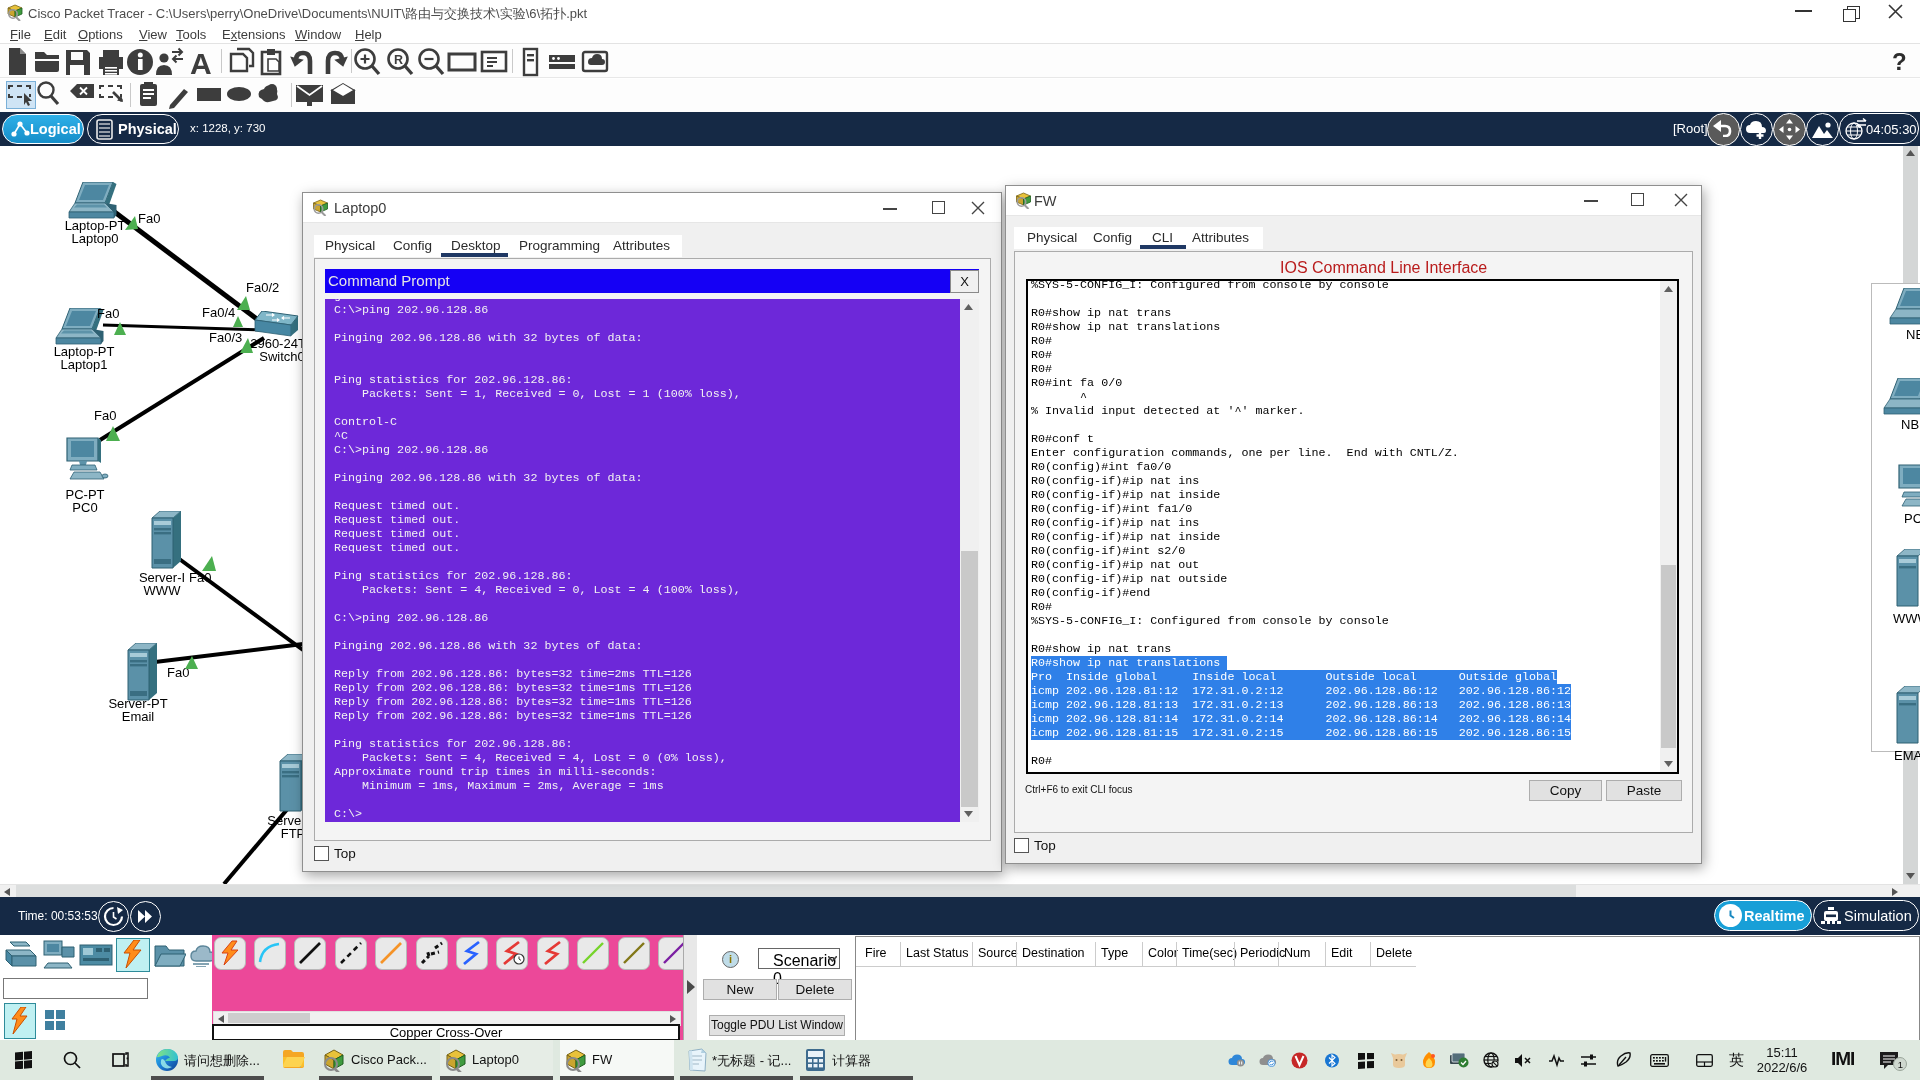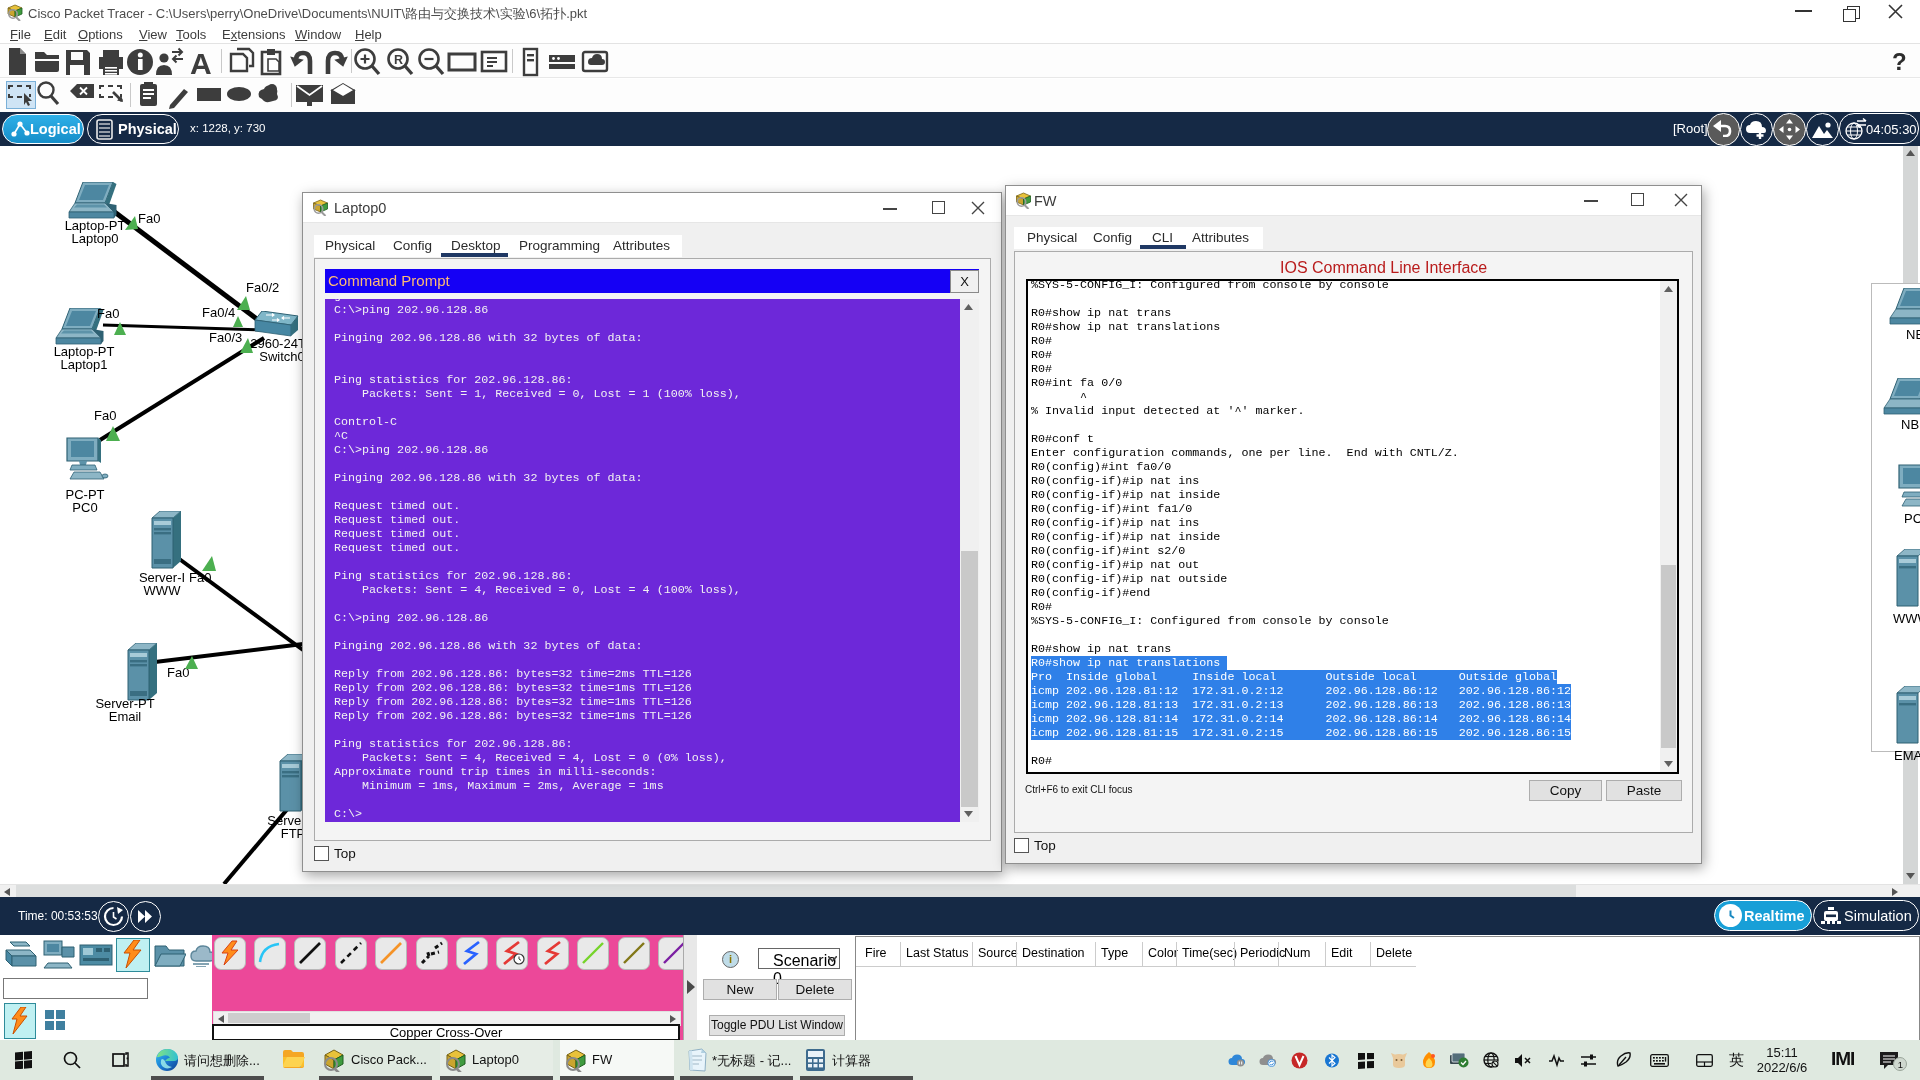--- a/index.html
+++ b/index.html
@@ -294,21 +294,21 @@
 
   <svg class="abs" style="left:124px;top:497px" width="36" height="58" viewBox="0 0 36 58">
     <polygon points="12,0 33,0 25,7 4,7" fill="#8db6c6" stroke="#2e6173" stroke-width="0.8"></polygon>
     <polygon points="25,7 33,0 33,50 25,57" fill="#35707f"></polygon>
     <polygon points="4,7 25,7 25,57 4,57" fill="#5b91a8" stroke="#2e6173" stroke-width="1"></polygon>
     <rect x="6" y="10" width="17" height="4" fill="#a8cbd8"></rect>
     <rect x="6" y="17" width="17" height="2.4" fill="#3a6e82"></rect>
     <rect x="6" y="21" width="17" height="2.4" fill="#3a6e82"></rect>
     <rect x="6" y="48" width="17" height="5" fill="#3a6e82"></rect>
   </svg>
-  <div class="abs dlabel" style="left:80px;top:551px;width:90px">Server-PT<br>Email</div>
+  <div class="abs dlabel" style="left:93px;top:551px;width:90px">Server-PT<br>Email</div>
 
   <svg class="abs" style="left:276px;top:608px" width="36" height="58" viewBox="0 0 36 58">
     <polygon points="12,0 33,0 25,7 4,7" fill="#8db6c6" stroke="#2e6173" stroke-width="0.8"></polygon>
     <polygon points="25,7 33,0 33,50 25,57" fill="#35707f"></polygon>
     <polygon points="4,7 25,7 25,57 4,57" fill="#5b91a8" stroke="#2e6173" stroke-width="1"></polygon>
     <rect x="6" y="10" width="17" height="4" fill="#a8cbd8"></rect>
     <rect x="6" y="17" width="17" height="2.4" fill="#3a6e82"></rect>
     <rect x="6" y="21" width="17" height="2.4" fill="#3a6e82"></rect>
   </svg>
   <div class="abs dlabel" style="left:248px;top:668px;width:90px">Server-P<br>FTP</div>
@@ -627,21 +627,21 @@
   </div>
   <div class="abs" style="left:11px;top:42px;width:368px;height:22px;background:#fff"></div>
   <span class="abs tab" style="left:22px;top:45px">Physical</span>
   <span class="abs tab" style="left:90px;top:45px">Config</span>
   <span class="abs tab" style="left:148px;top:45px">Desktop</span>
   <div class="abs" style="left:138px;top:60px;width:67px;height:4px;background:#1f3864"></div>
   <span class="abs tab" style="left:216px;top:45px">Programming</span>
   <span class="abs tab" style="left:310px;top:45px">Attributes</span>
   <div class="abs" style="left:11px;top:65px;width:675px;height:581px;background:#f4f4f4;border:1px solid #ababab"></div>
   <div class="abs" style="left:22px;top:76px;width:654px;height:24px;background:#1500f5">
-    <span class="abs" style="left:3px;top:3px;font-size:15px;color:#fdba74">Command Prompt</span>
+    <span class="abs" style="left:3px;top:3px;font-size:15px;color:#e5e5e5">Command Prompt</span>
     <div class="abs" style="left:625px;top:1px;width:27px;height:21px;background:#f0f0f0;border:1px solid #8a8a8a;text-align:center;font-size:13px;color:#111;line-height:21px">X</div>
   </div>
   <div class="abs" style="left:22px;top:106px;width:654px;height:523px;background:#6d28d9;overflow:hidden">
     <pre class="mono" style="position:absolute;left:9px;top:-10px;margin:0;font-size:11.7px;line-height:14px;color:#f2f2f2">gs
 C:\&gt;ping 202.96.128.86
 
 Pinging 202.96.128.86 with 32 bytes of data:
 
 
 Ping statistics for 202.96.128.86:

